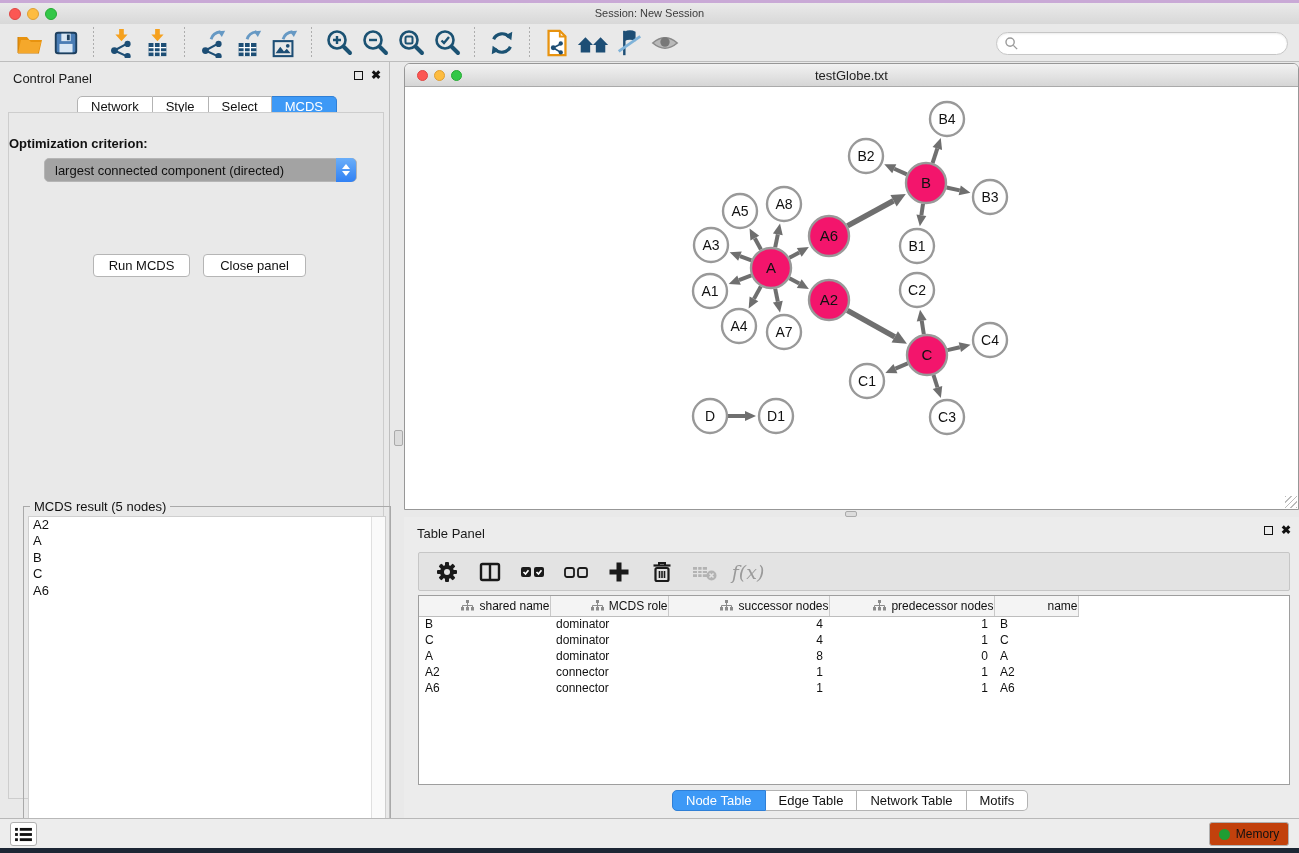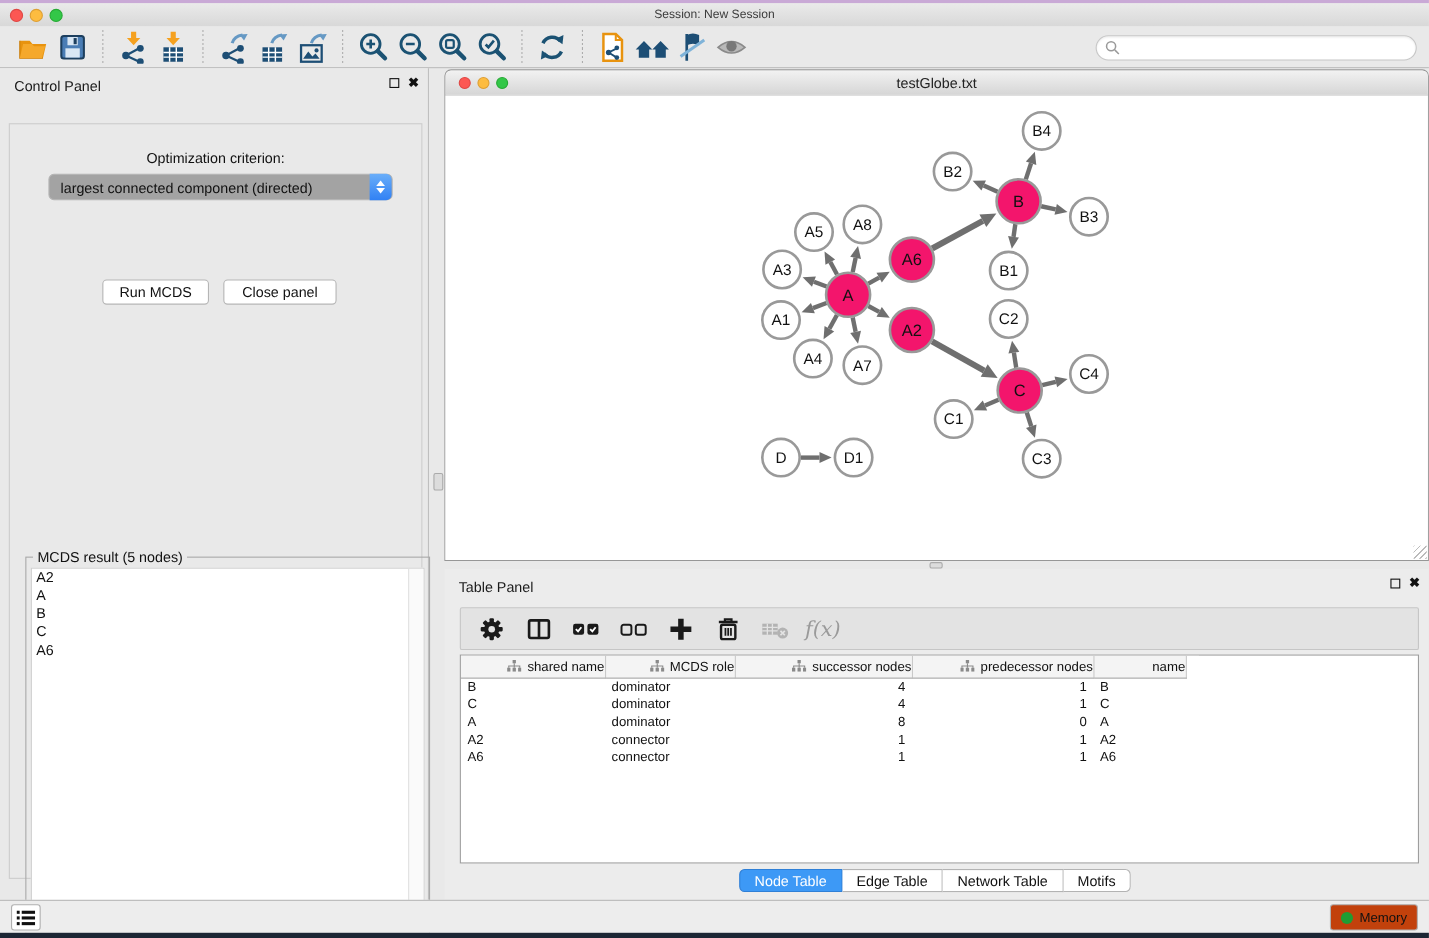--- a/index.html
+++ b/index.html
@@ -47,21 +47,21 @@
   .seg-row { position:absolute; display:flex; }
   .seg { background:#fff; border:1px solid #b3b3b3; border-left:none;
     padding:2px 13px; font-size:13px; height:21px; display:flex; align-items:center; }
   .seg:first-child { border-left:1px solid #b3b3b3; border-radius:5px 0 0 5px; }
   .seg:last-child { border-radius:0 5px 5px 0; }
   .seg.seg-active { background:#3d99f6; border-color:#2f7fd6; color:#fff; }
 
   #cp-tabs { left:77px; top:34px; }
   #cp-content { position:absolute; left:8px; top:50px; width:376px; height:687px;
     border:1px solid #cdcdcd; background:#e9e9e9; }
-  #opt-label { position:absolute; left:0; right:0; top:23px; text-align:center; color:#111; }
+  #opt-label { position:absolute; left:0; right:0; top:23px; color:#111;font-weight:bold; }
   #opt-combo { position:absolute; left:35px; top:45px; width:313px; height:24px;
     background:#a3a3a3; border:1px solid #b5b5b5; border-radius:5px;
     display:flex; align-items:center; padding-left:10px; font-size:13px; }
   #opt-stepper { position:absolute; right:0; top:-1px; width:20px; height:24px; border-radius:0 5px 5px 0;
     background:linear-gradient(#6aaef9,#3181f4); display:flex; flex-direction:column;
     align-items:center; justify-content:center; gap:2px; }
   .tri-up    { width:0; height:0; border-left:4px solid transparent; border-right:4px solid transparent; border-bottom:5px solid #fff; }
   .tri-down  { width:0; height:0; border-left:4px solid transparent; border-right:4px solid transparent; border-top:5px solid #fff; }
   .push-btn { position:absolute; top:141px; height:23px; background:#fff; border:1px solid #b5b5b5;
     border-radius:4px; font-size:13px; display:flex; align-items:center; justify-content:center; color:#111; }
@@ -282,20 +282,26 @@
   </svg>
   <input placeholder="" style="">
 </div>
 
 <div id="control-panel" class="abs">
   <div class="panel-head-title">Control Panel</div>
   <div class="panel-icons">
     <span class="float-ico"></span>
     <span class="close-ico">✖</span>
   </div>
+  <div id="cp-tabs" class="seg-row">
+      <span class="seg">Network</span>
+      <span class="seg">Style</span>
+      <span class="seg">Select</span>
+      <span class="seg seg-active">MCDS</span>
+    </div>
   <div id="cp-content">
     <div id="opt-label">Optimization criterion:</div>
     <div id="opt-combo">
       <span>largest connected component (directed)</span>
       <span id="opt-stepper">
         <span class="tri-up"></span>
           <span class="tri-down"></span>
       </span>
     </div>
     <div id="run-btn" class="push-btn">Run MCDS</div>

